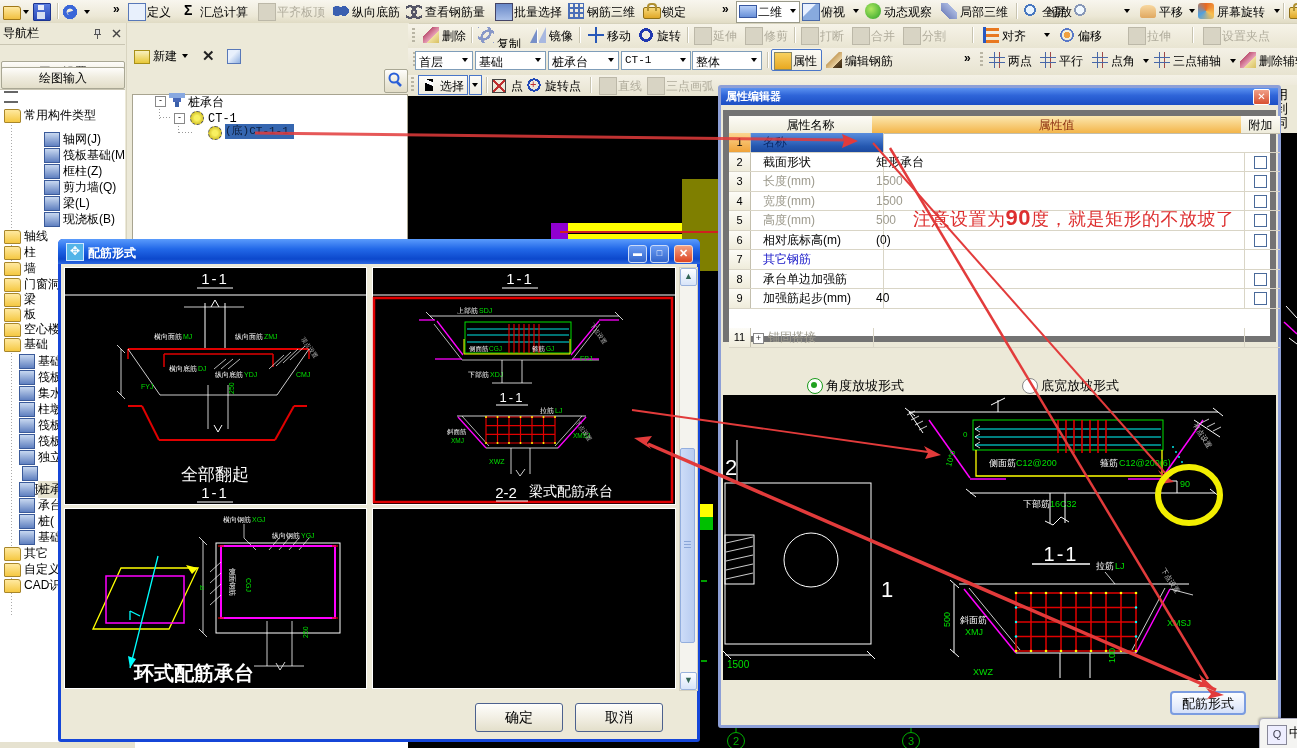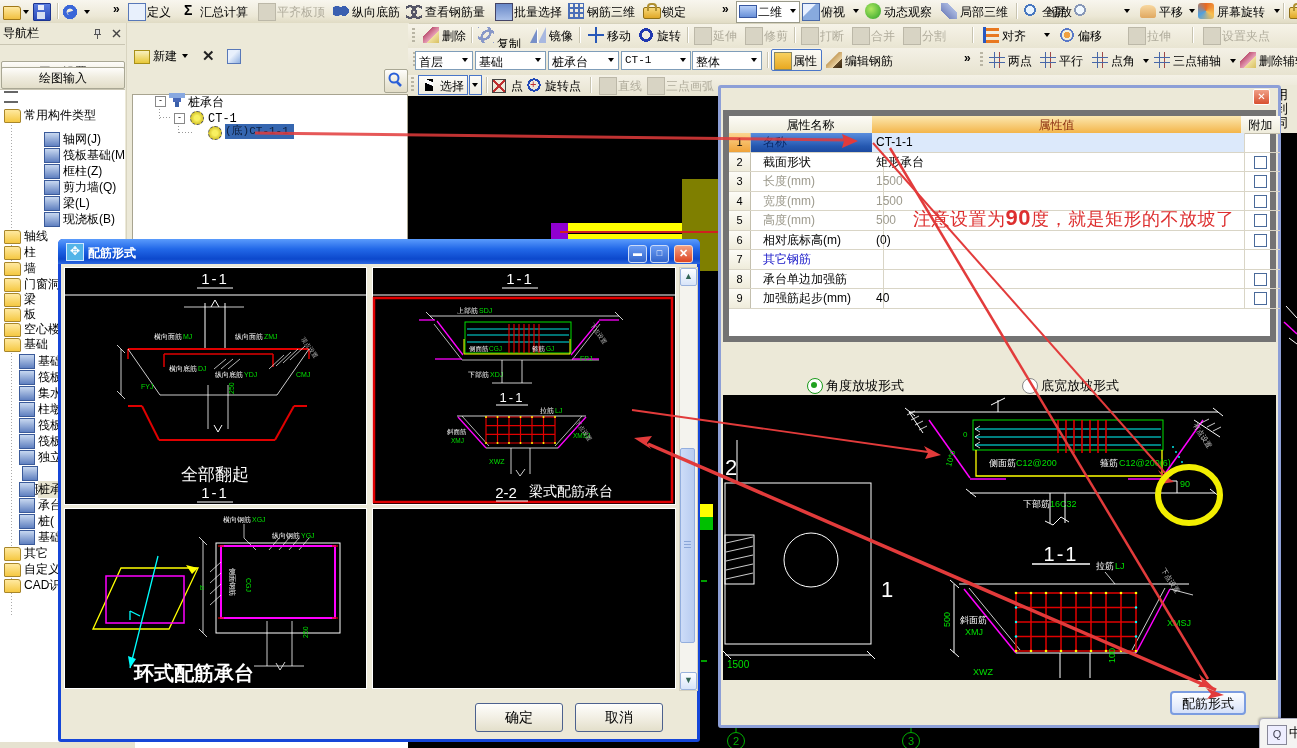--- a/index.html
+++ b/index.html
@@ -428,31 +428,31 @@
 <svg class="abs" style="left:408px;top:718px" width="889" height="30">
  <line x1="328" y1="0" x2="328" y2="14" stroke="#00b000"></line>
  <circle cx="328" cy="23" r="8.5" fill="none" stroke="#00b000"></circle>
  <text x="328" y="27" fill="#00b000" font-size="11" text-anchor="middle">2</text>
  <line x1="503" y1="0" x2="503" y2="14" stroke="#00b000"></line>
  <circle cx="503" cy="23" r="8.5" fill="none" stroke="#00b000"></circle>
  <text x="503" y="27" fill="#00b000" font-size="11" text-anchor="middle">3</text>
 </svg>
 
 <div class="abs" style="left:718px;top:85px;width:563px;height:643px;background:#ece9d8;border:3px solid #8d9fd7;border-radius:3px;box-sizing:border-box;">
+  <div class="abs" style="left:0;top:0;width:557px;height:17px;background:linear-gradient(180deg,#5a91f0,#2e64d8 45%,#1c4fc4);color:#fff;font-weight:bold;font-size:11px;line-height:17px;padding-left:5px;box-sizing:border-box;">属性编辑器</div>
   <div class="abs" style="left:532px;top:1px;width:15px;height:14px;background:linear-gradient(180deg,#f0a088,#d85030);border:1px solid #fff;border-radius:2px;color:#fff;font-size:10px;line-height:13px;text-align:center;">✕</div>
   <div class="abs" style="left:2px;top:22px;width:553px;height:232px;background:#fff;border:6px solid #737373;box-sizing:border-box;">
 <div style="position:absolute;left:0;top:0;width:551px;height:17px;background:linear-gradient(180deg,#fdfcf7,#efecdb);border-bottom:1px solid #c3bfae;"></div>
 <div style="position:absolute;left:143px;top:0;width:369px;height:17px;background:linear-gradient(180deg,#fce8b0,#f3b54a);border-bottom:1px solid #c3bfae;"></div>
 <div style="position:absolute;left:21px;top:1px;width:121px;text-align:center;font-size:12px;">属性名称</div>
 <div style="position:absolute;left:143px;top:1px;width:369px;text-align:center;font-size:12px;color:#8a2d10;">属性值</div>
 <div style="position:absolute;left:512px;top:1px;width:39px;text-align:center;font-size:12px;">附加</div>
 <div style="position:absolute;left:0;top:17.0px;width:551px;height:18.5px;border-bottom:1px solid #d9d5c6;">
 <div style="position:absolute;left:0;top:0;width:21px;height:100%;background:linear-gradient(180deg,#fbd590,#f0a33a);border-right:1px solid #c3bfae;text-align:center;font-size:11px;line-height:18px;">1</div>
 <div style="position:absolute;left:22px;top:0;width:120px;height:100%;background:linear-gradient(180deg,#5a8ede,#2558b0 70%,#1c4aa0);border-right:1px solid #d9d5c6;font-size:12px;line-height:18px;padding-left:12px;color:#0a2a6a;">名称</div>
-<div style="position:absolute;left:143px;top:0;width:368px;height:100%;background:#dce9fb;border-right:1px solid #d9d5c6;font-size:12px;line-height:18px;padding-left:4px;">CT-1-1</div>
 <div style="position:absolute;left:512px;top:0;width:39px;height:100%;text-align:center;"></div>
 </div>
 <div style="position:absolute;left:0;top:36.5px;width:551px;height:18.5px;border-bottom:1px solid #d9d5c6;">
 <div style="position:absolute;left:0;top:0;width:21px;height:100%;background:linear-gradient(180deg,#fdfcf7,#efecdb);border-right:1px solid #c3bfae;text-align:center;font-size:11px;line-height:18px;">2</div>
 <div style="position:absolute;left:22px;top:0;width:120px;height:100%;border-right:1px solid #d9d5c6;font-size:12px;line-height:18px;padding-left:12px;">截面形状</div>
 <div style="position:absolute;left:143px;top:0;width:368px;height:100%;border-right:1px solid #d9d5c6;font-size:12px;line-height:18px;padding-left:4px;">矩形承台</div>
 <div style="position:absolute;left:512px;top:0;width:39px;height:100%;text-align:center;"><span style="display:inline-block;width:11px;height:11px;border:1px solid #4a6a9a;background:#fff;margin-top:3px;"></span></div>
 </div>
 <div style="position:absolute;left:0;top:56.0px;width:551px;height:18.5px;border-bottom:1px solid #d9d5c6;">
 <div style="position:absolute;left:0;top:0;width:21px;height:100%;background:linear-gradient(180deg,#fdfcf7,#efecdb);border-right:1px solid #c3bfae;text-align:center;font-size:11px;line-height:18px;">3</div>
@@ -488,20 +488,26 @@
 <div style="position:absolute;left:0;top:0;width:21px;height:100%;background:linear-gradient(180deg,#fdfcf7,#efecdb);border-right:1px solid #c3bfae;text-align:center;font-size:11px;line-height:18px;">8</div>
 <div style="position:absolute;left:22px;top:0;width:120px;height:100%;border-right:1px solid #d9d5c6;font-size:12px;line-height:18px;padding-left:12px;">承台单边加强筋</div>
 <div style="position:absolute;left:143px;top:0;width:368px;height:100%;border-right:1px solid #d9d5c6;font-size:12px;line-height:18px;padding-left:4px;"></div>
 <div style="position:absolute;left:512px;top:0;width:39px;height:100%;text-align:center;"><span style="display:inline-block;width:11px;height:11px;border:1px solid #4a6a9a;background:#fff;margin-top:3px;"></span></div>
 </div>
 <div style="position:absolute;left:0;top:173.0px;width:551px;height:18.5px;border-bottom:1px solid #d9d5c6;">
 <div style="position:absolute;left:0;top:0;width:21px;height:100%;background:linear-gradient(180deg,#fdfcf7,#efecdb);border-right:1px solid #c3bfae;text-align:center;font-size:11px;line-height:18px;">9</div>
 <div style="position:absolute;left:22px;top:0;width:120px;height:100%;border-right:1px solid #d9d5c6;font-size:12px;line-height:18px;padding-left:12px;">加强筋起步(mm)</div>
 <div style="position:absolute;left:143px;top:0;width:368px;height:100%;border-right:1px solid #d9d5c6;font-size:12px;line-height:18px;padding-left:4px;">40</div>
 <div style="position:absolute;left:512px;top:0;width:39px;height:100%;text-align:center;"><span style="display:inline-block;width:11px;height:11px;border:1px solid #4a6a9a;background:#fff;margin-top:3px;"></span></div>
+</div>
+<div style="position:absolute;left:0;top:212.0px;width:551px;height:18.5px;border-bottom:1px solid #d9d5c6;">
+<div style="position:absolute;left:0;top:0;width:21px;height:100%;background:linear-gradient(180deg,#fdfcf7,#efecdb);border-right:1px solid #c3bfae;text-align:center;font-size:11px;line-height:18px;">11</div>
+<div style="position:absolute;left:22px;top:0;width:120px;height:100%;border-right:1px solid #d9d5c6;font-size:12px;line-height:18px;padding-left:2px;color:#9d9a8d;"><span style="display:inline-block;width:9px;height:9px;border:1px solid #888;background:#fff;font-size:9px;line-height:8px;text-align:center;color:#333;margin-right:4px;vertical-align:0px;">+</span>锚固搭接</div>
+<div style="position:absolute;left:143px;top:0;width:368px;height:100%;border-right:1px solid #d9d5c6;font-size:12px;line-height:18px;padding-left:4px;"></div>
+<div style="position:absolute;left:512px;top:0;width:39px;height:100%;text-align:center;"></div>
 </div>
 </div>
 
   <div class="abs" style="left:86px;top:290px;width:14px;height:14px;border-radius:50%;border:1px solid #1a9a1a;background:#fff;"></div>
   <div class="abs" style="left:90px;top:294px;width:6px;height:6px;border-radius:50%;background:#21a121;"></div>
   <div class="abs" style="left:105px;top:289px;font-size:13px;">角度放坡形式</div>
   <div class="abs" style="left:301px;top:290px;width:14px;height:14px;border-radius:50%;border:1px solid #888;background:#fff;"></div>
   <div class="abs" style="left:320px;top:289px;font-size:13px;">底宽放坡形式</div>
 
   <div class="abs black" style="left:2px;top:307px;width:553px;height:285px;">

